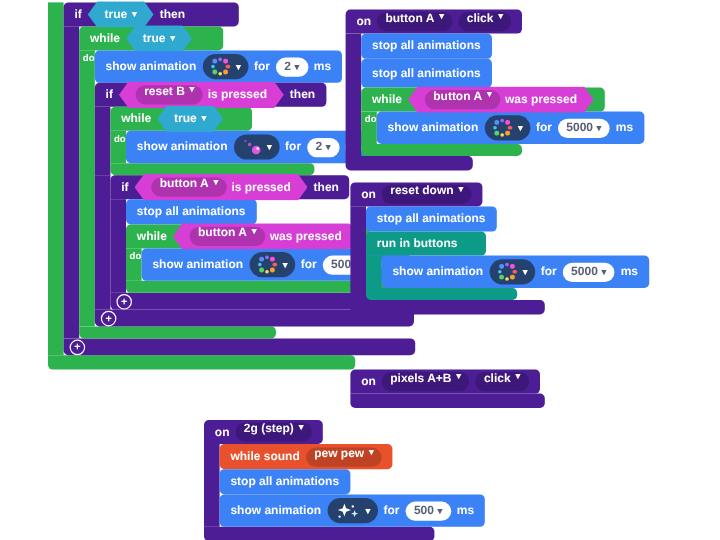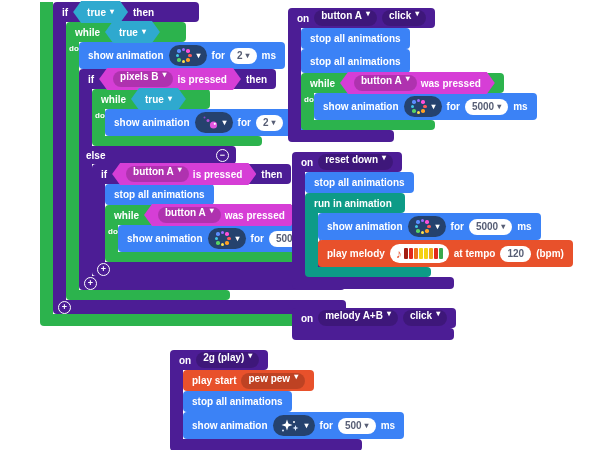--- a/index.html
+++ b/index.html
@@ -111,21 +111,21 @@
                         <span class="darr">▾</span>
                       </span>
                       <span>ms</span>
                     </div>
 
                     <div>
                       <div class="hd cyan">
                         <span>if</span>
                         <span class="hex mg">
                           <span class="pill">
-                            <span>pixels B</span>
+                            <span>reset B</span>
                             <span class="arr">▾</span>
                           </span>
                           <span>is pressed</span>
                         </span>
                         <span>then</span>
                       </div>
                       <div class="bd">
                         <div class="spine cyan"></div>
                         <div class="kids">
 
@@ -160,24 +160,20 @@
                                   </span>
                                   <span>ms</span>
                                 </div>
                               </div>
                             </div>
                             <div class="ft green" style="width:170px"></div>
                           </div>
                         </div>
                       </div>
 
-                      <div class="erow cyan" style="width:157px">
-                        <span>else</span>
-                        <span class="cbtn">−</span>
-                      </div>
                       <div class="bd">
                         <div class="spine cyan"></div>
                         <div class="kids">
 
                           <div>
                             <div class="hd cyan">
                               <span>if</span>
                               <span class="hex mg">
                                 <span class="pill">
                                   <span>button A</span>
@@ -347,21 +343,21 @@
       </span>
     </div>
     <div class="bd">
       <div class="spine mag"></div>
       <div class="kids">
         <div class="stmt blue">
           <span>stop all animations</span>
         </div>
         <div>
           <div class="hd teal" style="min-width:100px">
-            <span>run in animation</span>
+            <span>run in buttons</span>
           </div>
           <div class="bd">
             <div class="spine teal"></div>
             <div class="kids">
               <div class="stmt blue tall">
                 <span>show animation</span>
                 <span class="afield">
                   <span class="ricon">
                       <i style="position: absolute; width: 3.4px; height: 3.4px; border-radius: 50%; background: rgb(255, 92, 92); left: 13.6px; top: 7.3px;"></i>
                       <i style="position: absolute; width: 3.4px; height: 3.4px; border-radius: 50%; background: rgb(255, 160, 36); left: 11.8px; top: 11.8px;"></i>
@@ -374,82 +370,61 @@
                     </span>
                   <span class="arr">▾</span>
                 </span>
                 <span>for</span>
                 <span class="wpill">
                   <span>5000</span>
                   <span class="darr">▾</span>
                 </span>
                 <span>ms</span>
               </div>
-              <div class="stmt red tall">
-                <span>play melody</span>
-                <span class="wfield">
-                  <span class="note">♪</span>
-                  <span class="mbars">
-                      <i style="background: rgb(163, 30, 18);"></i>
-                      <i style="background: rgb(226, 41, 28);"></i>
-                      <i style="background: rgb(240, 119, 28);"></i>
-                      <i style="background: rgb(245, 210, 17);"></i>
-                      <i style="background: rgb(245, 210, 17);"></i>
-                      <i style="background: rgb(240, 168, 28);"></i>
-                      <i style="background: rgb(226, 41, 28);"></i>
-                      <i style="background: rgb(58, 168, 76);"></i>
-                    </span>
-                </span>
-                <span>at tempo</span>
-                <span class="wpill">
-                  <span>120</span>
-                </span>
-                <span>(bpm)</span>
-              </div>
             </div>
           </div>
           <div class="ft teal" style="width:126px"></div>
         </div>
       </div>
     </div>
     <div class="ft mag" style="width:162px;height:12px"></div>
   </div>
 </div>
 
 <div class="stack" style="left:292px;top:308px">
   <div>
     <div class="hd mag">
       <span>on</span>
       <span class="pill">
-        <span>melody A+B</span>
+        <span>pixels A+B</span>
         <span class="arr">▾</span>
       </span>
       <span class="pill">
         <span>click</span>
         <span class="arr">▾</span>
       </span>
     </div>
     <div class="ft mag" style="width:162px;height:12px"></div>
   </div>
 </div>
 
 <div class="stack" style="left:170px;top:350px">
   <div>
     <div class="hd mag">
       <span>on</span>
       <span class="pill">
-        <span>2g (play)</span>
+        <span>2g (step)</span>
         <span class="arr">▾</span>
       </span>
     </div>
     <div class="bd">
       <div class="spine mag"></div>
       <div class="kids">
         <div class="stmt red">
-          <span>play start</span>
+          <span>while sound</span>
           <span class="pill">
             <span>pew pew</span>
             <span class="arr">▾</span>
           </span>
         </div>
         <div class="stmt blue">
           <span>stop all animations</span>
         </div>
         <div class="stmt blue tall">
           <span>show animation</span>

